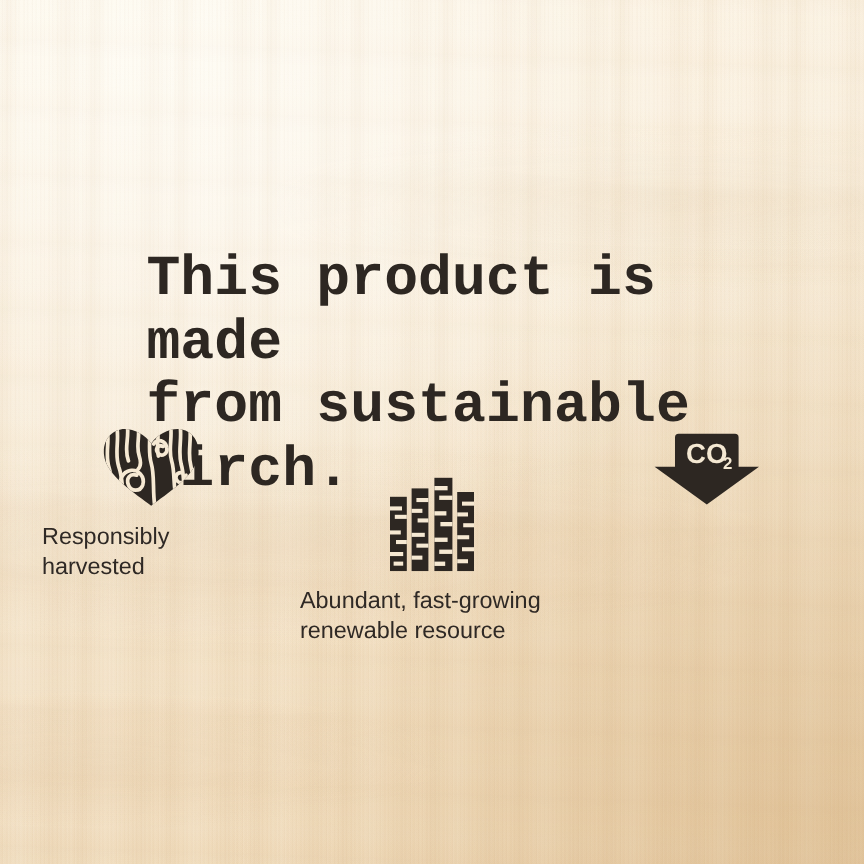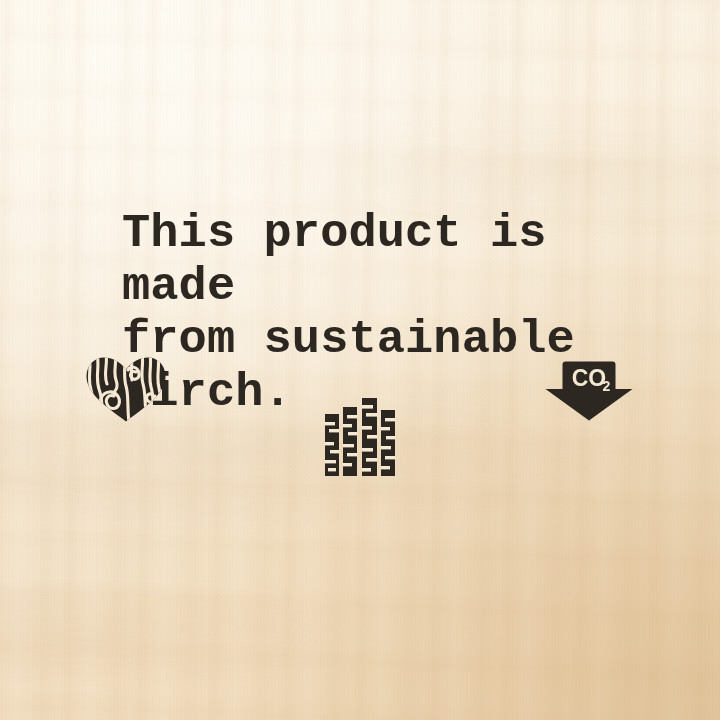--- a/index.html
+++ b/index.html
@@ -189,20 +189,22 @@
 
                 <path d="M58 -2 C60 9 56 18 59 28 C62 38 60 48 63 60"></path>
                 <path d="M66 -2 C68 10 64 20 67 31 C70 41 68 49 71 58"></path>
                 <path d="M74 -2 C76 11 72 21 75 32 C77 40 76 46 78 52"></path>
 
                 <path d="M68 38 C63 37 61 42 64 45 C67 48 72 45 71 40"></path>
               </g>
             </g>
           </svg>
         </div>
+        <div class="caption">Responsibly
+harvested</div>
       </div>
 
       <div class="feature" id="feature-renewable">
         <div class="icon-wrap">
           <svg class="ico" width="74" height="78" viewBox="0 0 74 78">
             <g fill="#2d2722">
 
               <rect x="1" y="16" width="14" height="62"></rect>
 
               <rect x="19" y="9" width="14" height="69"></rect>
@@ -238,20 +240,22 @@
 
               <rect x="61" y="20" width="10" height="3.4"></rect>
               <rect x="57" y="29" width="9" height="3.4"></rect>
               <rect x="62" y="38" width="9" height="3.4"></rect>
               <rect x="57" y="48" width="10" height="3.4"></rect>
               <rect x="61" y="58" width="10" height="3.4"></rect>
               <rect x="57" y="68" width="9" height="3.4"></rect>
             </g>
           </svg>
         </div>
+        <div class="caption">Abundant, fast-growing
+renewable resource</div>
       </div>
 
       <div class="feature" id="feature-carbon">
         <div class="icon-wrap">
           <svg class="ico" width="92" height="62" viewBox="0 0 92 62">
             <path d="M22.5 1.5 H69.5 A3 3 0 0 1 72.5 4.5 V29 H89.5 L46 60.5 L2.5 29 H19.5 V4.5
                      A3 3 0 0 1 22.5 1.5 Z" fill="#2d2722"></path>
             <text x="46" y="25.5" text-anchor="middle" font-family="'Liberation Sans', sans-serif" font-size="23" font-weight="bold" fill="#f4e8d2">CO</text>
             <text x="63.5" y="30.5" text-anchor="middle" font-family="'Liberation Sans', sans-serif" font-size="14" font-weight="bold" fill="#f4e8d2">2</text>
           </svg>

